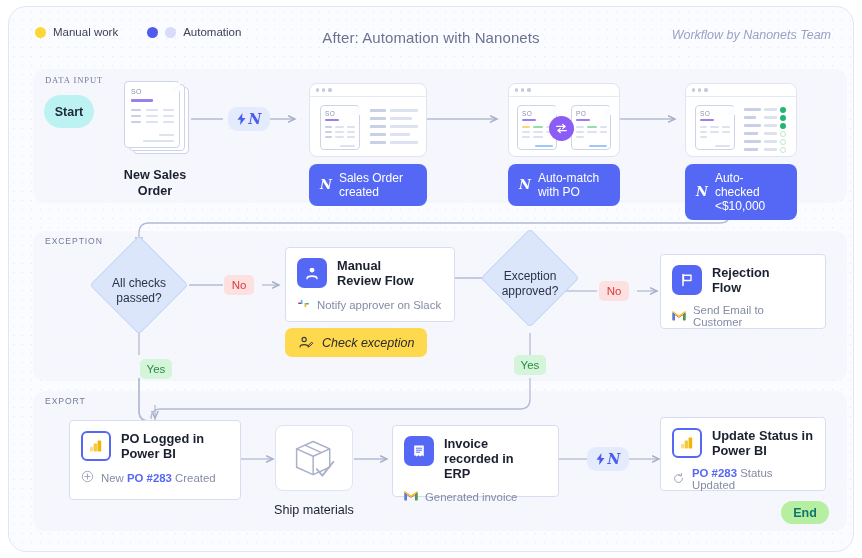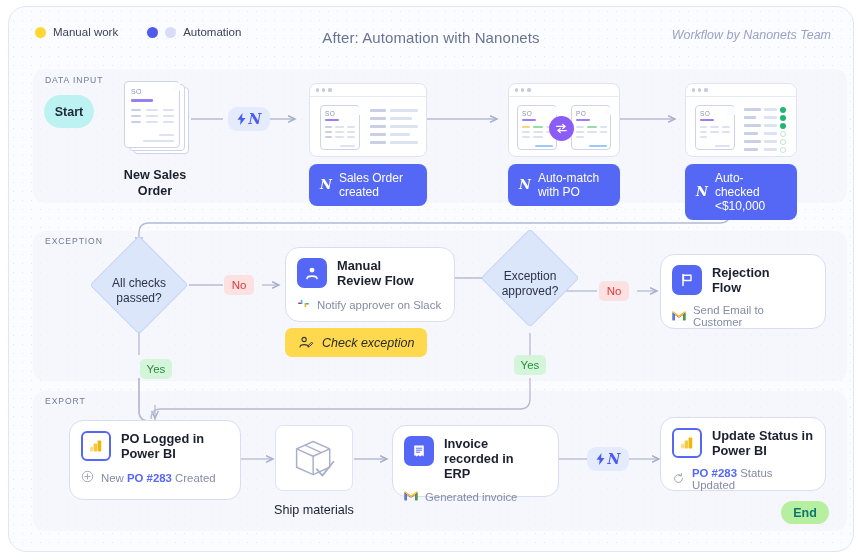--- a/index.html
+++ b/index.html
@@ -99,21 +99,21 @@
   .bar.light { background: #dde2f0; }
   .bar.blue { background: #9fc9f5; }
   .bar.yellow { background: #f6d77a; }
   .bar.green { background: #97dca9; }
 
   .plain-card { position:absolute; background:#fff; border:1.2px solid #dfe3f3; border-radius:8px; }
 
   
   .infocard {
     position: absolute; background: #fff;
-    border: 1.2px solid #d9ddf4; border-radius: 14px;
+    border: 1.2px solid #d9ddf4; border-radius: 4px;
     padding: 10px 12px 9px 11px;
   }
   .ic-head { display: flex; align-items: flex-start; gap: 10px; }
   .ic-icon { width: 30px; height: 30px; border-radius: 7px; flex: none; display:flex; align-items:center; justify-content:center; }
   .ic-title { font-size: 12.8px; font-weight: 700; color: #1b2030; line-height: 15px; }
   .ic-sub { display: flex; align-items: center; gap: 7px; margin-top: 9px; font-size: 11.4px; color: #848ba4; }
   .ic-sub .accent { color: #5468f5; font-weight: 700; }
 
   .caption { position: absolute; text-align: center; font-size: 12.6px; font-weight: 700; color: #1b2030; line-height: 16px; }
   .caption.normal { font-weight: 400; }
@@ -157,21 +157,21 @@
         <span class="dot" style="background:#d7dcf8"></span>
         <span class="legend-label">Automation</span>
       </div>
     </div>
     <div class="title">After: Automation with Nanonets</div>
     <div class="credit">Workflow by Nanonets Team</div>
 
     <div class="section" id="sec-data"></div>
     <div class="section" id="sec-exc"></div>
     <div class="section" id="sec-exp"></div>
-    <div class="section-label" style="left:36px; top:68px;">DATA INPUT</div>
+    <div class="section-label" style="left:36px; top:68px;font-family:Liberation Serif, serif;">DATA INPUT</div>
     <div class="section-label" style="left:36px; top:229px;">EXCEPTION</div>
     <div class="section-label" style="left:36px; top:389px;">EXPORT</div>
 
     <svg class="links">
       <defs>
         <marker id="ah" markerWidth="7" markerHeight="7" refX="5.4" refY="3" orient="auto">
           <path d="M0,0.4 L5.4,3 L0,5.6" fill="none" stroke="#a6aec9" stroke-width="1.1"></path>
         </marker>
       </defs>
       <g fill="none" stroke="#b4bbd3" stroke-width="1.3">

